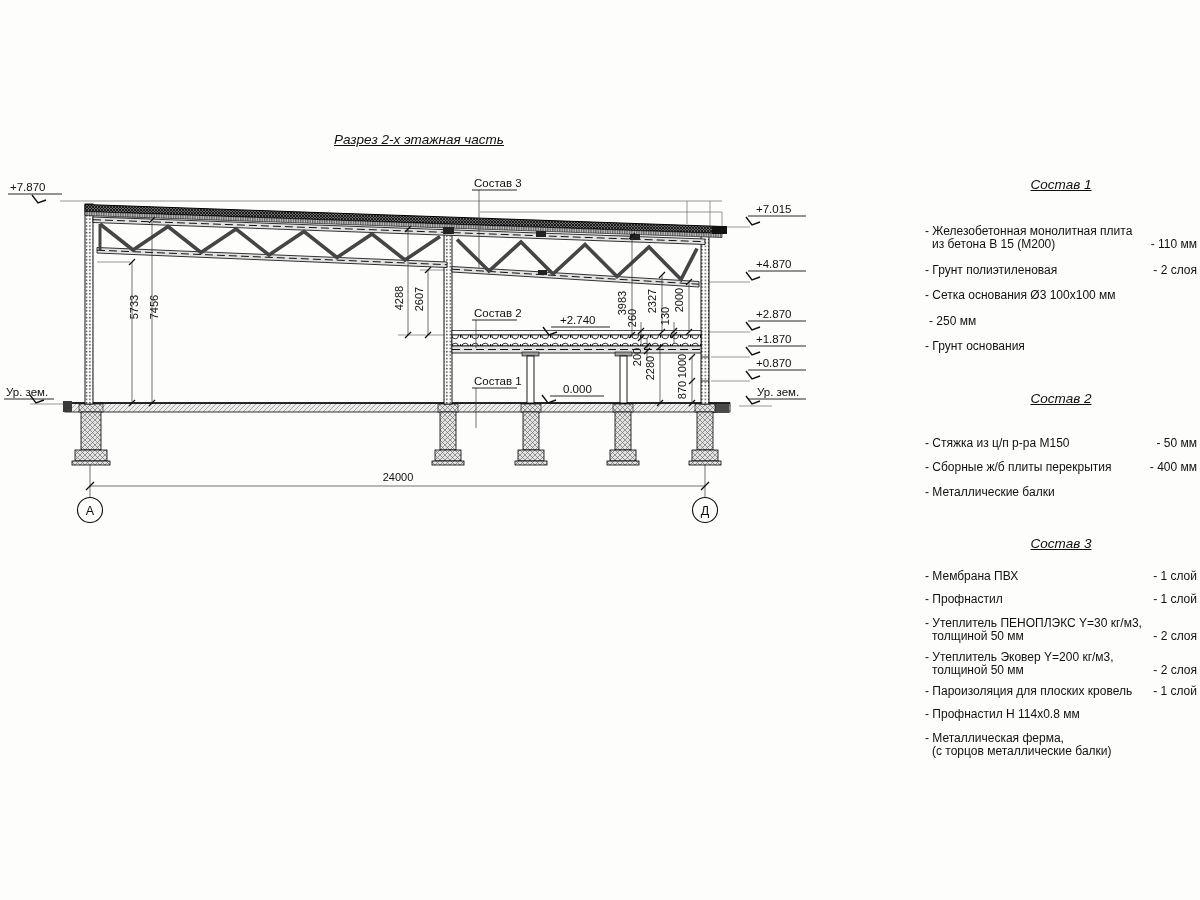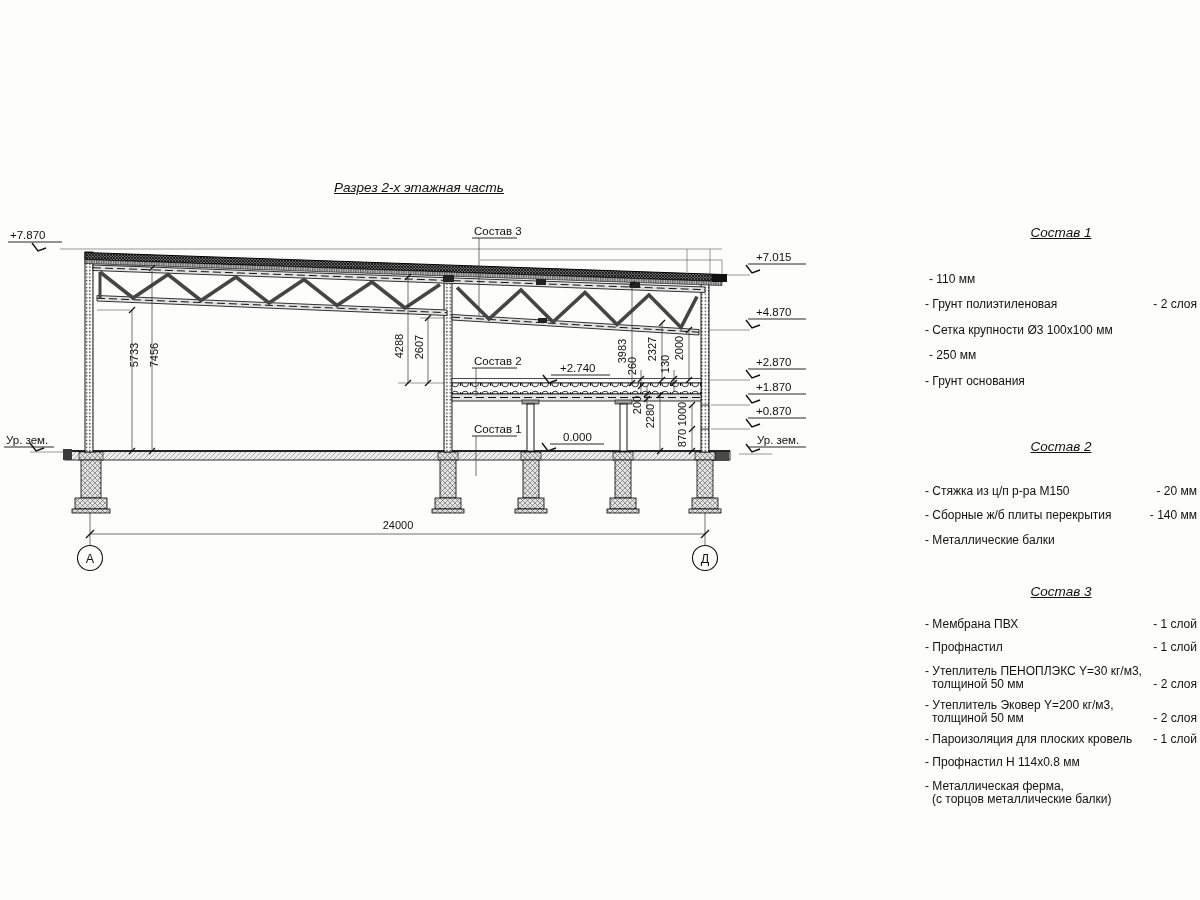--- a/index.html
+++ b/index.html
@@ -1,18 +1,18 @@
 <!DOCTYPE html>
 <html><head>
 <meta charset="utf-8">
 <style>
   html,body{margin:0;padding:0;}
   body{width:1200px;height:900px;background:#fdfdfb;position:relative;overflow:hidden;
        font-family:"Liberation Sans", sans-serif;color:#111;}
-  #stage{position:absolute;left:0;top:0;width:1200px;height:705px;margin-top:48px;}
+  #stage{position:absolute;left:0;top:0;width:1200px;height:705px;}
   svg{position:absolute;left:0;top:0;}
   svg text{font-family:"Liberation Sans", sans-serif;fill:#111;}
   .dimtxt{font-size:11px;}
   .marktxt{font-size:11.5px;}
   .lbltxt{font-size:11.5px;}
   .axetxt{font-size:12.5px;}
   .title{position:absolute;left:330px;top:132px;width:178px;text-align:center;
          font-size:13.5px;font-style:italic;text-decoration:underline;}
   .comp{position:absolute;left:925px;width:272px;font-size:12px;line-height:13.5px;}
   .comp h3{font-size:13.5px;font-style:italic;font-weight:normal;text-align:center;
@@ -232,56 +232,60 @@
       <circle cx="90" cy="510" r="12.5" fill="none" stroke="#111" stroke-width="1.1"></circle>
       <circle cx="705" cy="510" r="12.5" fill="none" stroke="#111" stroke-width="1.1"></circle>
       <text class="axetxt" x="90" y="514.5" text-anchor="middle">А</text>
       <text class="axetxt" x="705" y="514.5" text-anchor="middle">Д</text>
     </g>
   </svg>
 
   <div class="comp comp1">
     <h3>Состав 1</h3>
     <div class="item">
+      <div class="it-text">
+        <div>- Железобетонная  монолитная плита</div>
+        <div class="l2">из бетона В 15 (М200)</div>
+      </div>
       <div class="it-val">- 110 мм</div>
     </div>
     <div class="item">
       <div class="it-text">
           <div>- Грунт полиэтиленовая</div>
         </div>
       <div class="it-val">-  2 слоя</div>
     </div>
     <div class="item">
       <div class="it-text">
-          <div>- Сетка крупности Ø3 100х100 мм</div>
+          <div>- Сетка основания Ø3 100х100 мм</div>
         </div>
     </div>
     <div class="item">
       <div class="it-val">- 250 мм</div>
     </div>
     <div class="item">
       <div class="it-text">
           <div>- Грунт основания</div>
         </div>
     </div>
   </div>
 
   <div class="comp comp2">
     <h3>Состав 2</h3>
     <div class="item">
       <div class="it-text">
           <div>- Стяжка из ц/п р-ра М150</div>
         </div>
-      <div class="it-val">- 20 мм</div>
+      <div class="it-val">- 50 мм</div>
     </div>
     <div class="item">
       <div class="it-text">
           <div>- Сборные ж/б плиты перекрытия</div>
         </div>
-      <div class="it-val">- 140 мм</div>
+      <div class="it-val">- 400 мм</div>
     </div>
     <div class="item">
       <div class="it-text">
           <div>- Металлические балки</div>
         </div>
     </div>
   </div>
 
   <div class="comp comp3">
     <h3>Состав 3</h3>

